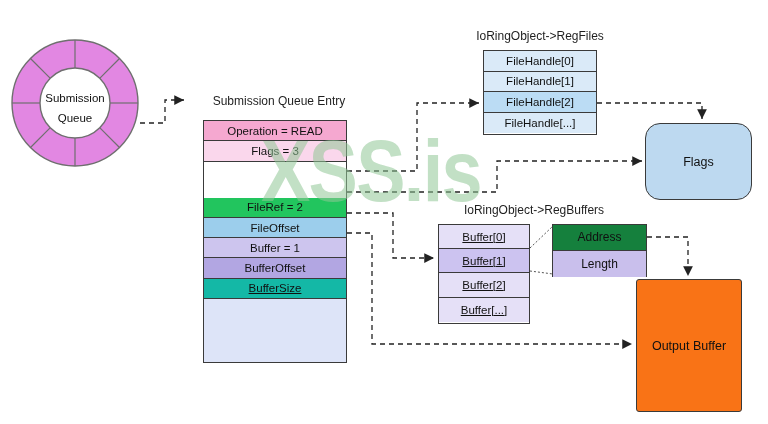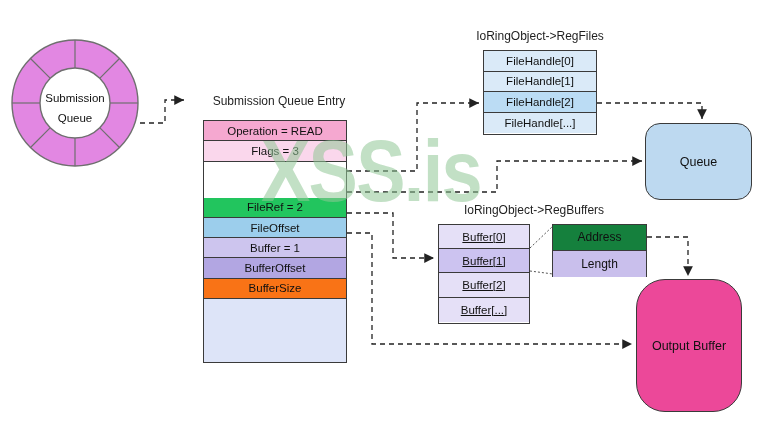--- a/index.html
+++ b/index.html
@@ -87,50 +87,50 @@
 
   <div class="title" style="left:203px;top:94px;width:152px">Submission Queue Entry</div>
 
   <div class="vtable sqe" style="left:203px;top:120px;width:144px;height:243px">
     <div class="vrow" style="background: rgb(245, 168, 208);">Operation = READ</div>
     <div class="vrow" style="background: rgb(250, 215, 236);">Flags = 3</div>
     <div class="vrow" style="background: #22c55e; margin-top: 36px;">FileRef = 2</div>
     <div class="vrow" style="background: rgb(156, 206, 236);">FileOffset</div>
     <div class="vrow" style="background: rgb(205, 197, 238);">Buffer = 1</div>
     <div class="vrow" style="background: rgb(178, 166, 226);">BufferOffset</div>
-    <div class="vrow" style="background: #f97316;">BufferSize</div>
+    <div class="vrow" style="background: #14b8a6; text-decoration: underline;">BufferSize</div>
     <div class="vrow filler" style="background: rgb(221, 228, 248);"></div>
   </div>
 
   <div class="title" style="left:460px;top:29px;width:160px">IoRingObject-&gt;RegFiles</div>
 
   <div class="vtable regfiles" style="left:483px;top:50px;width:114px;height:85px">
     <div class="vrow" style="background: rgb(218, 234, 248);">FileHandle[0]</div>
     <div class="vrow" style="background: rgb(218, 234, 248);">FileHandle[1]</div>
     <div class="vrow" style="background: rgb(187, 220, 244);">FileHandle[2]</div>
     <div class="vrow" style="background: rgb(218, 234, 248);">FileHandle[...]</div>
   </div>
 
   <div class="rounded-node" style="left: 645px; top: 123px; width: 107px; height: 77px; border-radius: 15px; background: rgb(189, 217, 240);">
-    <span>Queue</span>
+    <span>Flags</span>
   </div>
 
   <div class="title" style="left:448px;top:203px;width:172px">IoRingObject-&gt;RegBuffers</div>
 
   <div class="vtable regbuffers" style="left:438px;top:224px;width:92px;height:100px">
     <div class="vrow" style="background: rgb(229, 224, 247);">Buffer[0]</div>
     <div class="vrow" style="background: rgb(204, 195, 240);">Buffer[1]</div>
     <div class="vrow" style="background: rgb(229, 224, 247);">Buffer[2]</div>
     <div class="vrow" style="background: rgb(229, 224, 247);">Buffer[...]</div>
   </div>
 
   <div class="vtable addr" style="left:552px;top:224px;width:95px;height:53px">
     <div class="vrow" style="background: #15803d;">Address</div>
     <div class="vrow" style="background: rgb(201, 191, 236);">Length</div>
   </div>
 
-  <div class="rounded-node" style="left: 636px; top: 279px; width: 106px; height: 133px; border-radius: 29px; background: #ec4899;">
+  <div class="rounded-node" style="left: 636px; top: 279px; width: 106px; height: 133px; border-radius: 3px; background: #f97316;">
     <span>Output Buffer</span>
   </div>
 
   <div class="watermark" style="color: rgba(143, 198, 150, 0.55);">XSS.is</div>
 
 </div>
 
 </body></html>

